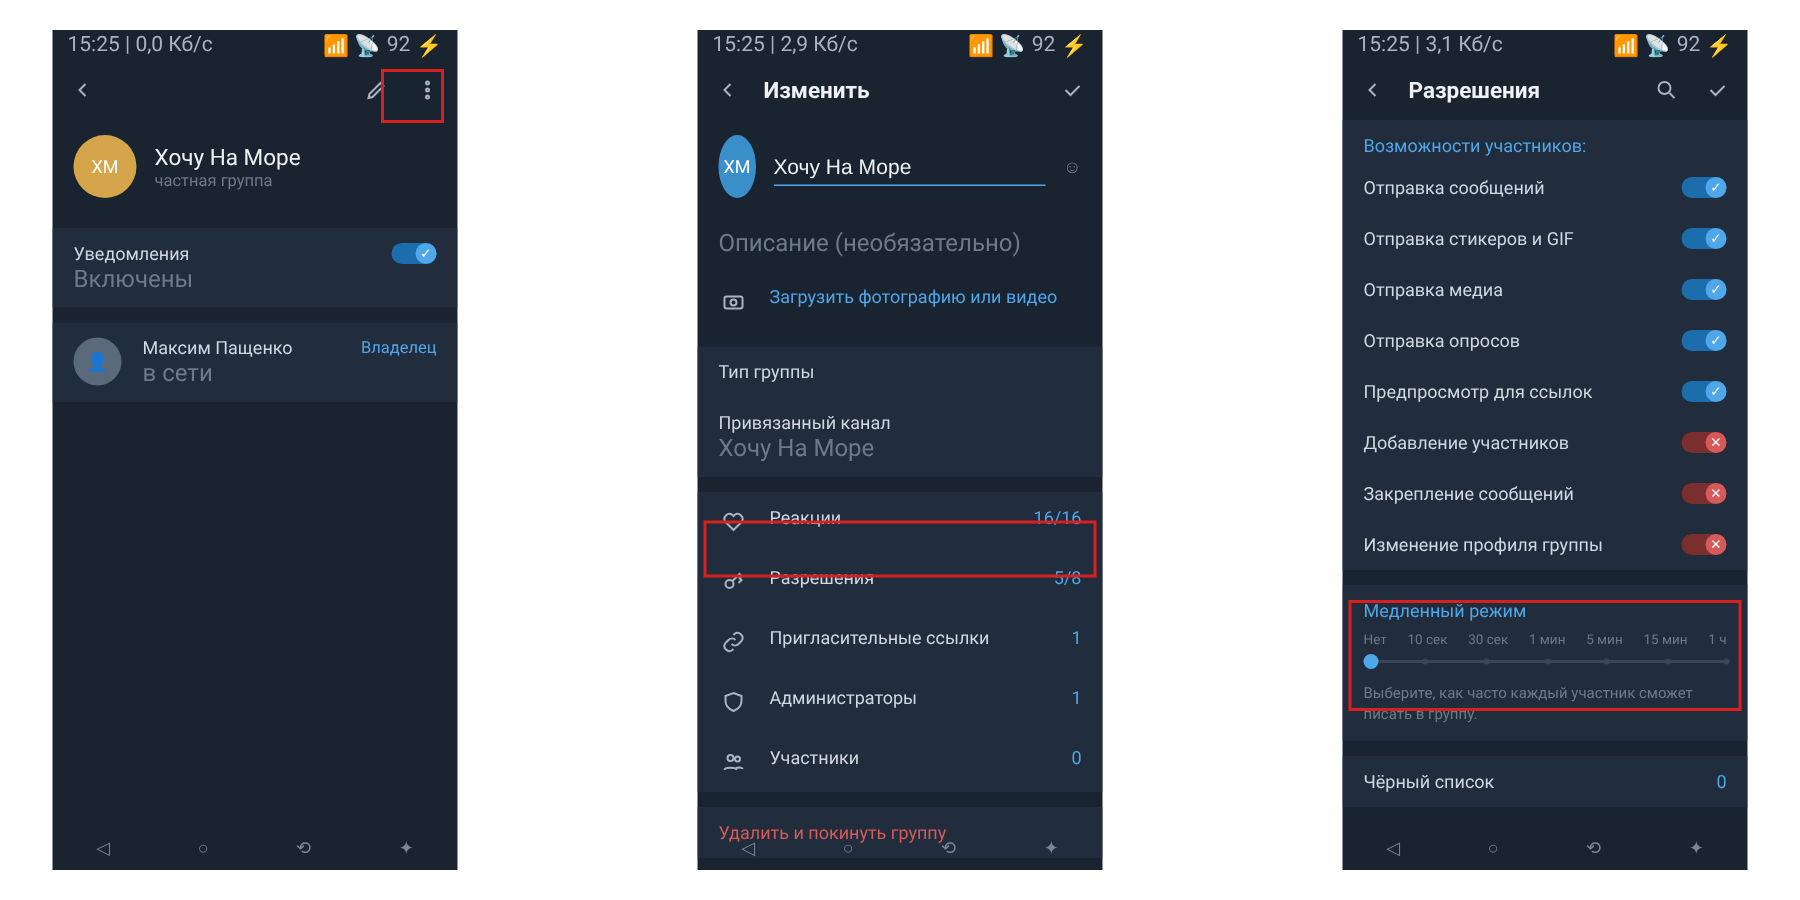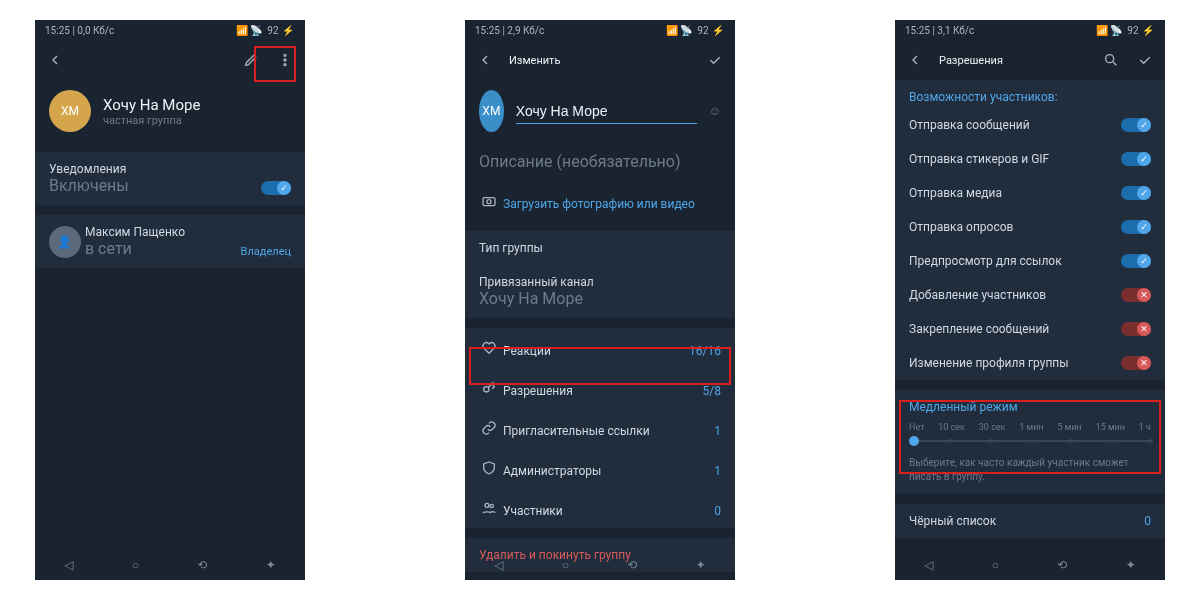--- a/index.html
+++ b/index.html
@@ -1,27 +1,27 @@
 <!DOCTYPE html>
 <html><head>
 <meta charset="utf-8">
 <style>
 body{margin:0;background:#fff;font-family:-apple-system,Roboto,Arial,sans-serif;display:flex;gap:160px;padding:20px;justify-content:center}
 .phone{width:270px;height:560px;background:#1a2431;color:#c8d0d8;position:relative;overflow:hidden;font-size:12px}
-.status{height:20px;display:flex;justify-content:space-between;align-items:center;padding:0 10px;font-size:10px;color:#aab4c0}
+.status{height:20px;display:flex;justify-content:space-between;align-items:center;padding:0 10px;font-size:14px;color:#aab4c0}
 .status .r{display:flex;gap:4px;align-items:center}
 .hdr{height:40px;display:flex;align-items:center;padding:0 10px;gap:14px}
-.hdr .ttl{font-size:11px;font-weight:400;color:#eef2f6;flex:1}
+.hdr .ttl{font-size:15px;font-weight:700;color:#eef2f6;flex:1}
 .ic{display:inline-flex;align-items:center;justify-content:center;width:20px;height:20px}
 .avatar{width:42px;height:42px;border-radius:50%;display:flex;align-items:center;justify-content:center;font-weight:400;color:#fff}
 .info{display:flex;align-items:center;gap:12px;padding:10px 14px}
 .info .n{font-size:15px;color:#eef2f6}
 .info .s{font-size:11px;color:#6e7a88}
 .sec{background:#212d3d;margin-top:10px}
-.row{display:flex;align-items:flex-end;padding:10px 14px;gap:4px}
+.row{display:flex;align-items:flex-start;padding:10px 14px;gap:14px}
 .row .lab{flex:1;color:#d0d8e0}
 .row .sub{font-size:16px;color:#6e7a88}
 .row .val{color:#4fa6e8}
 .row .rolen{color:#4fa6e8;font-size:11px}
 .toggle{width:30px;height:14px;border-radius:7px;position:relative}
 .toggle::after{content:'';position:absolute;width:14px;height:14px;border-radius:50%;top:0;display:flex;align-items:center;justify-content:center;font-size:9px;color:#fff}
 .toggle.on{background:#1b6eab}.toggle.on::after{right:0;background:#4fa6e8;content:'✓'}
 .toggle.off{background:#7a2e2e}.toggle.off::after{right:0;background:#d65a5a;content:'✕'}
 .link{color:#4fa6e8}
 .danger{color:#d65a5a}

